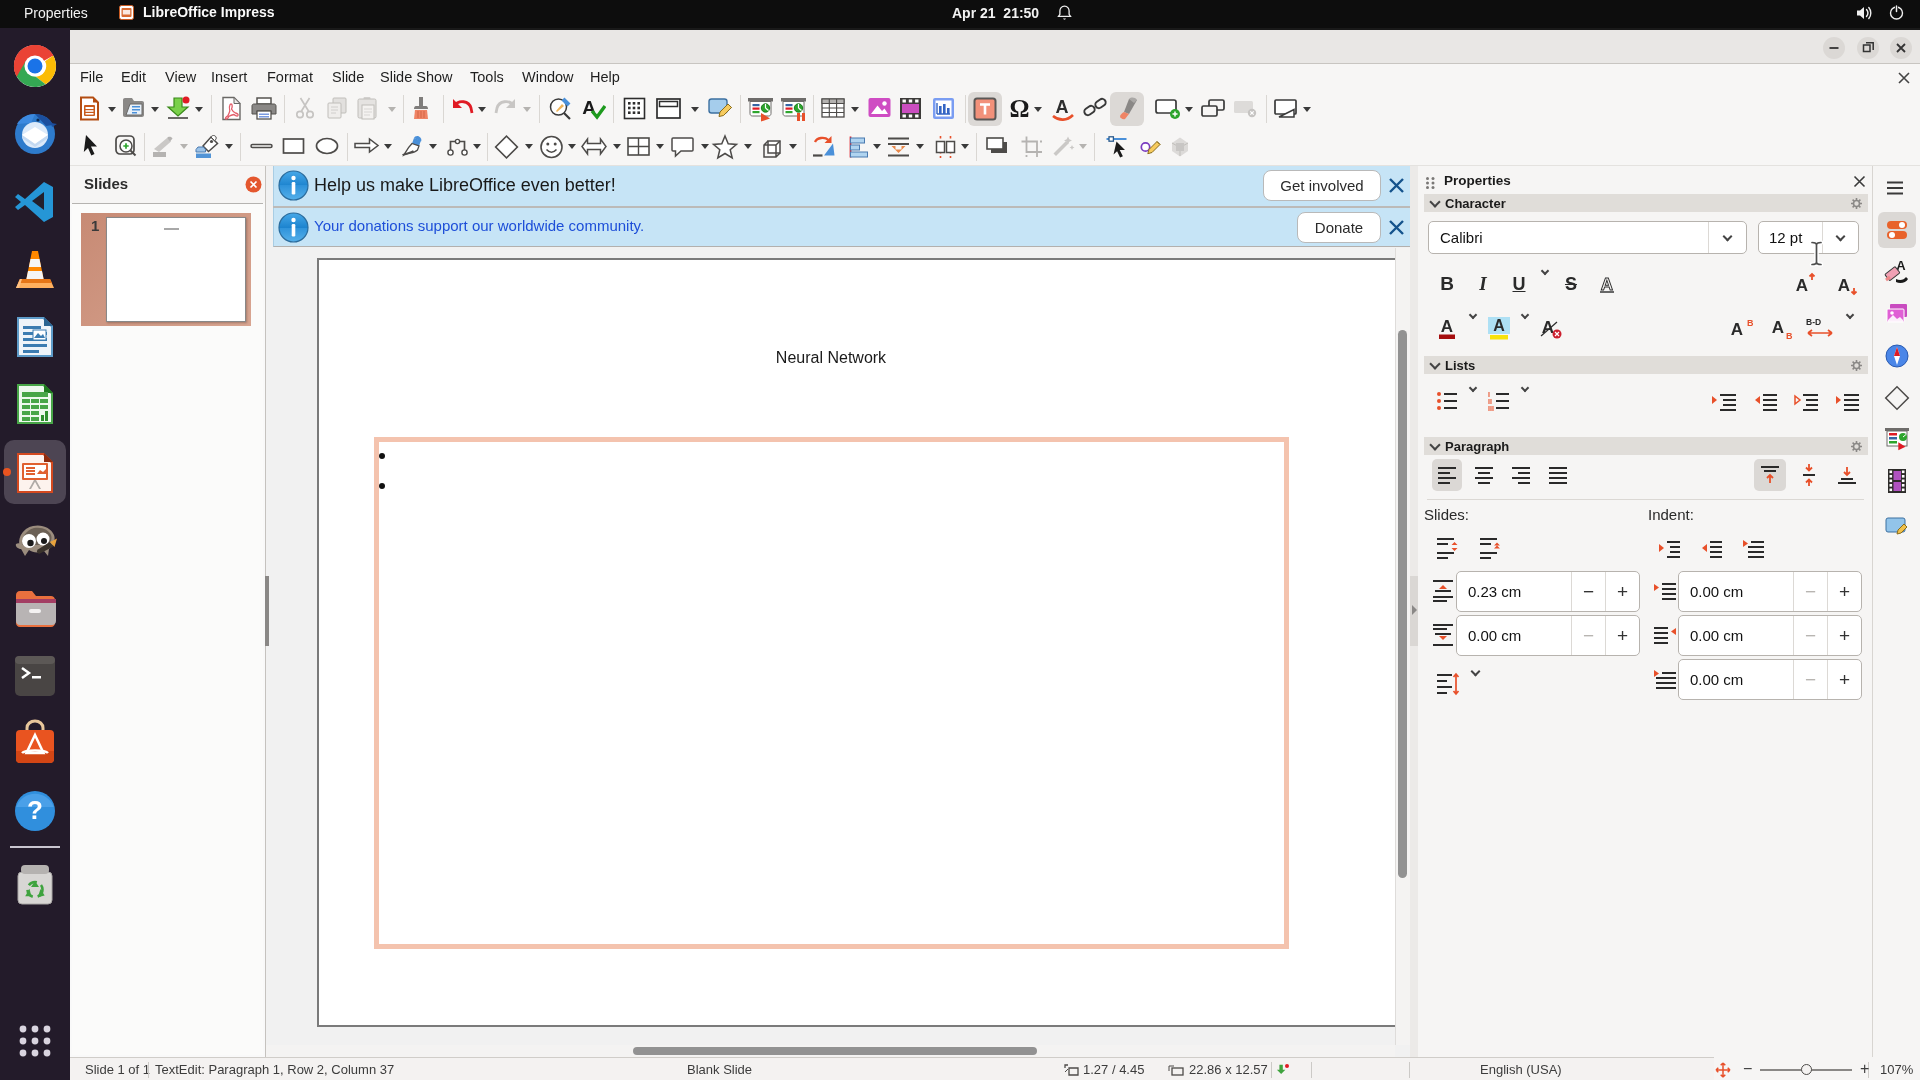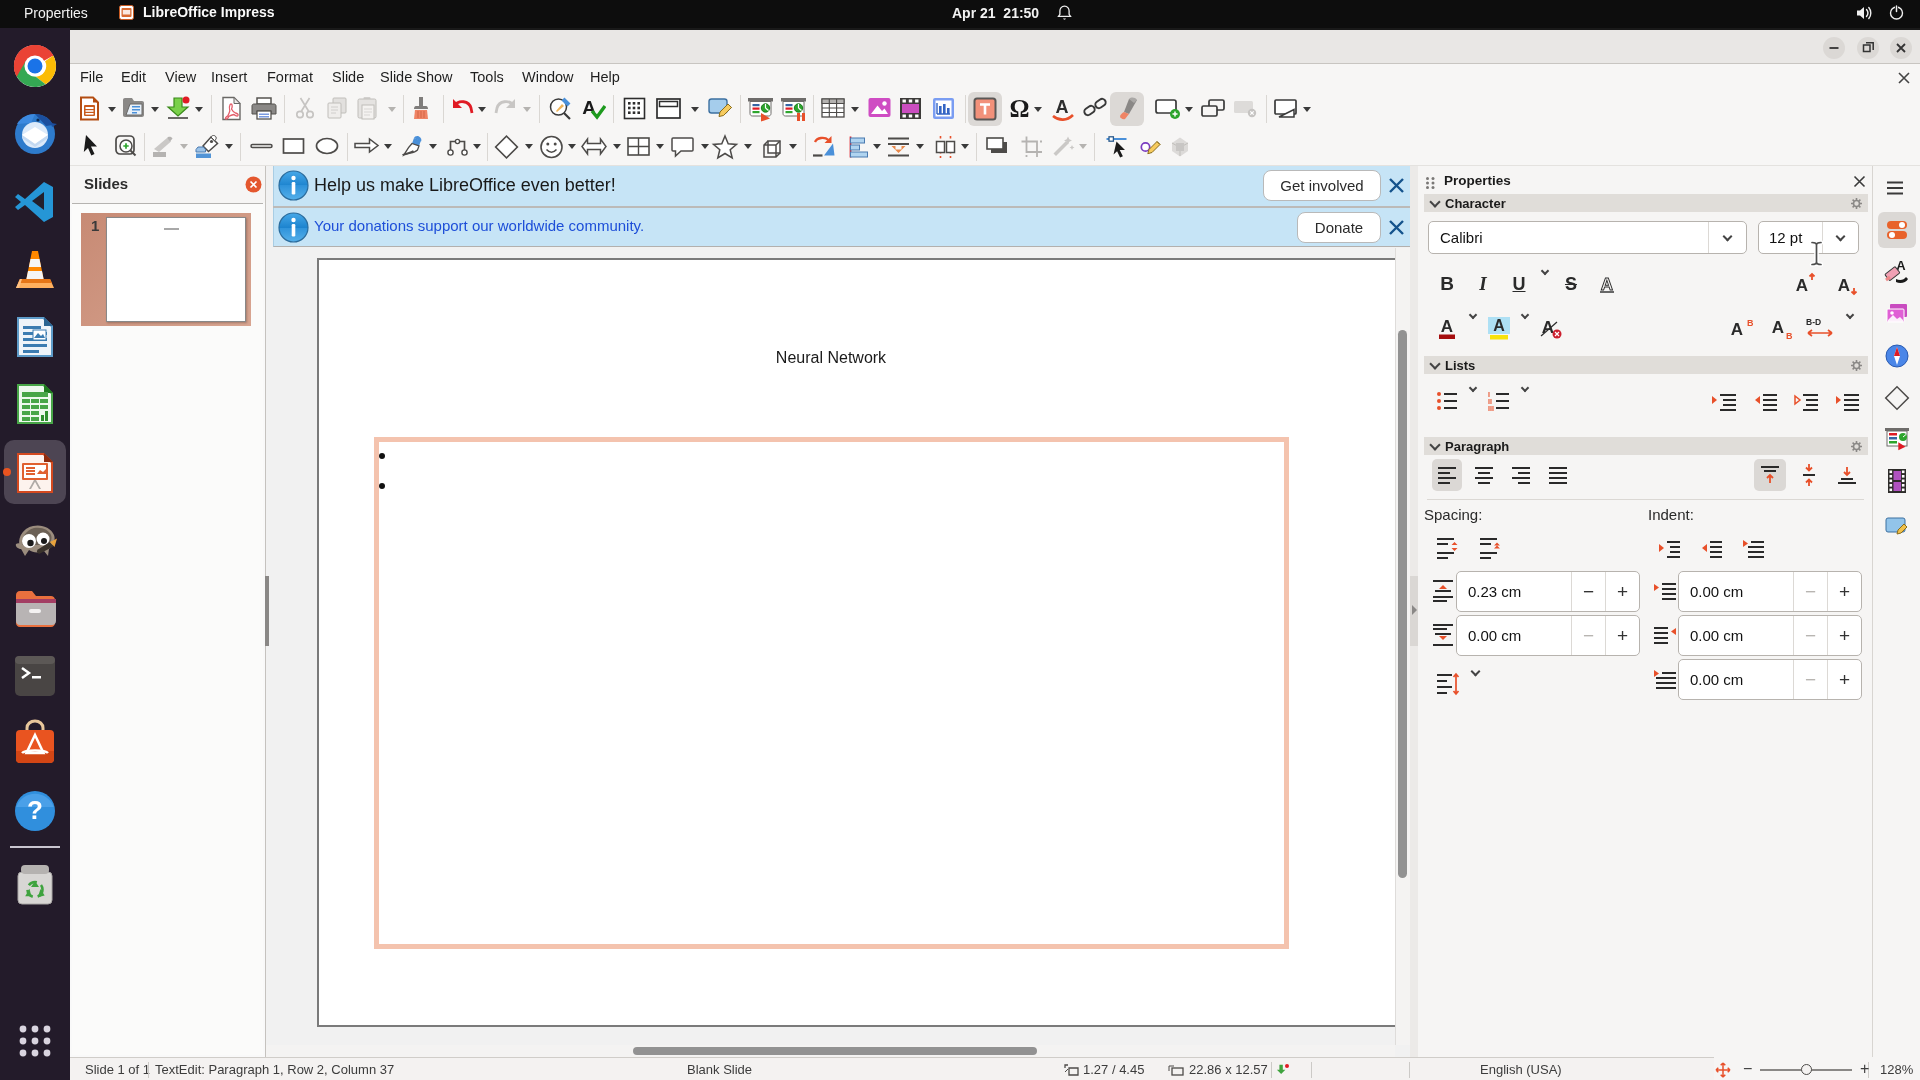--- a/index.html
+++ b/index.html
@@ -1101,21 +1101,21 @@
     <div style="width:8px"></div>
   <div class="tb">
       <svg width="24" height="24" viewBox="0 0 24 24">
         <rect x="3" y="19" width="18" height="2" fill="#2a2a2a"></rect>
         <rect x="6" y="15" width="12" height="2" fill="#2a2a2a"></rect>
         <path d="M12 4v8M9 9l3 3 3-3" fill="none" stroke="#e8502a" stroke-width="1.8"></path>
       </svg>
     </div>
 </div>
 <div class="abs" style="left:1427px;top:499px;width:437px;height:1px;background:#dbd8d4"></div>
-<span class="abs" style="left:1424px;top:506px;font-size:15px;color:#2a2a2a">Spacing:</span>
+<span class="abs" style="left:1424px;top:506px;font-size:15px;color:#2a2a2a">Slides:</span>
 <span class="abs" style="left:1648px;top:506px;font-size:15px;color:#2a2a2a">Indent:</span>
 
 <div class="abs flex" style="left:1432px;top:532px;height:28px">
   <div class="tb">
       <svg width="26" height="26" viewBox="0 0 26 26">
         <g fill="#2a2a2a">
           <rect x="3" y="3" width="17" height="2"></rect>
           <rect x="3" y="8" width="11" height="2"></rect>
           <rect x="3" y="17" width="17" height="2"></rect>
           <rect x="3" y="22" width="11" height="2"></rect>
@@ -1355,14 +1355,14 @@
     </svg>
   <span class="sbtxt abs" style="left:1410px;top:4px">English (USA)</span>
   <svg class="abs" style="left:1645px;top:4px" width="16" height="16" viewBox="0 0 16 16">
       <path d="M8 1v14M1 8h14M8 1L5.7 3.3M8 1l2.3 2.3M8 15l-2.3-2.3M8 15l2.3-2.3M1 8l2.3-2.3M1 8l2.3 2.3M15 8l-2.3-2.3M15 8l-2.3 2.3" stroke="#e8502a" stroke-width="1.5" fill="none"></path>
     </svg>
   <span class="abs" style="left:1673px;top:2px;font-size:16px;color:#3c3c3c">−</span>
   <div class="abs" style="left:1690px;top:11px;width:92px;height:2px;background:#8a8886"></div>
   <div class="abs" style="left:1731px;top:6px;width:11px;height:11px;border-radius:50%;background:#f4f2f1;border:1.5px solid #4d4b49"></div>
   <span class="abs" style="left:1790px;top:2px;font-size:16px;color:#3c3c3c">+</span>
   <span class="sbtxt abs" style="left:1812px;top:4px"></span>
-  <span class="sbtxt abs" style="left:1810px;top:4px">128%</span>
+  <span class="sbtxt abs" style="left:1810px;top:4px">107%</span>
 </div>
 
 </body></html>

